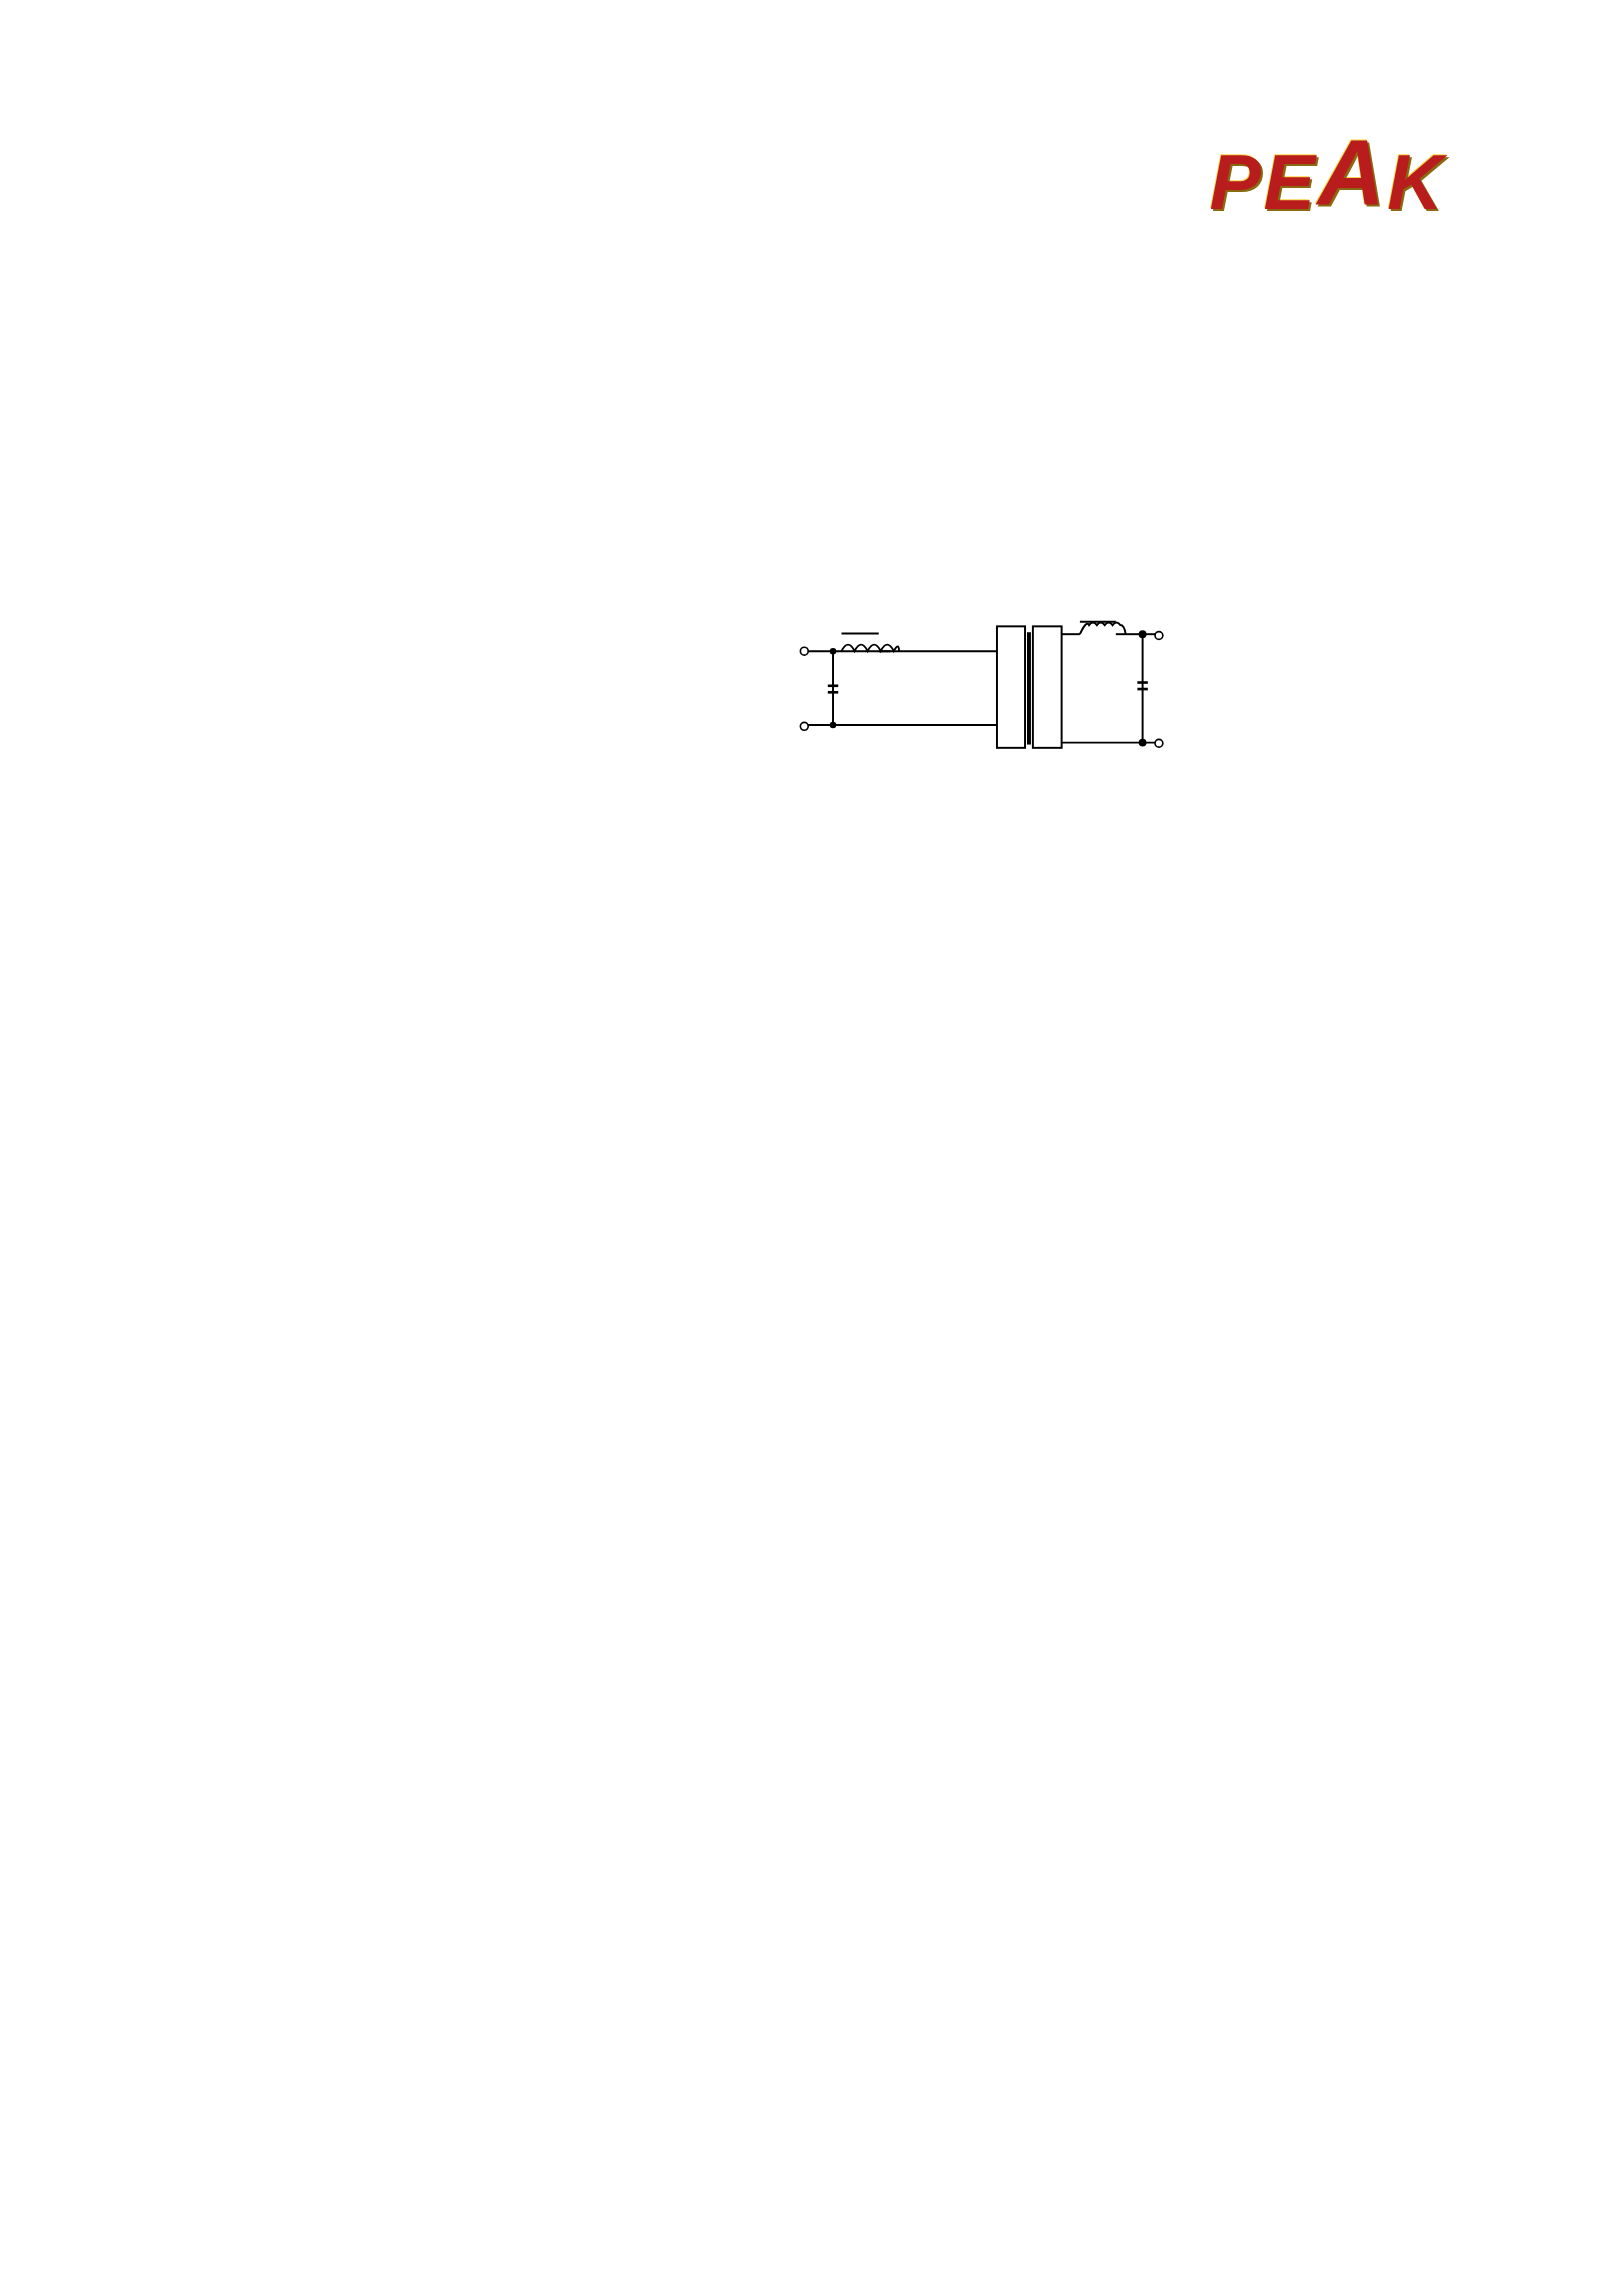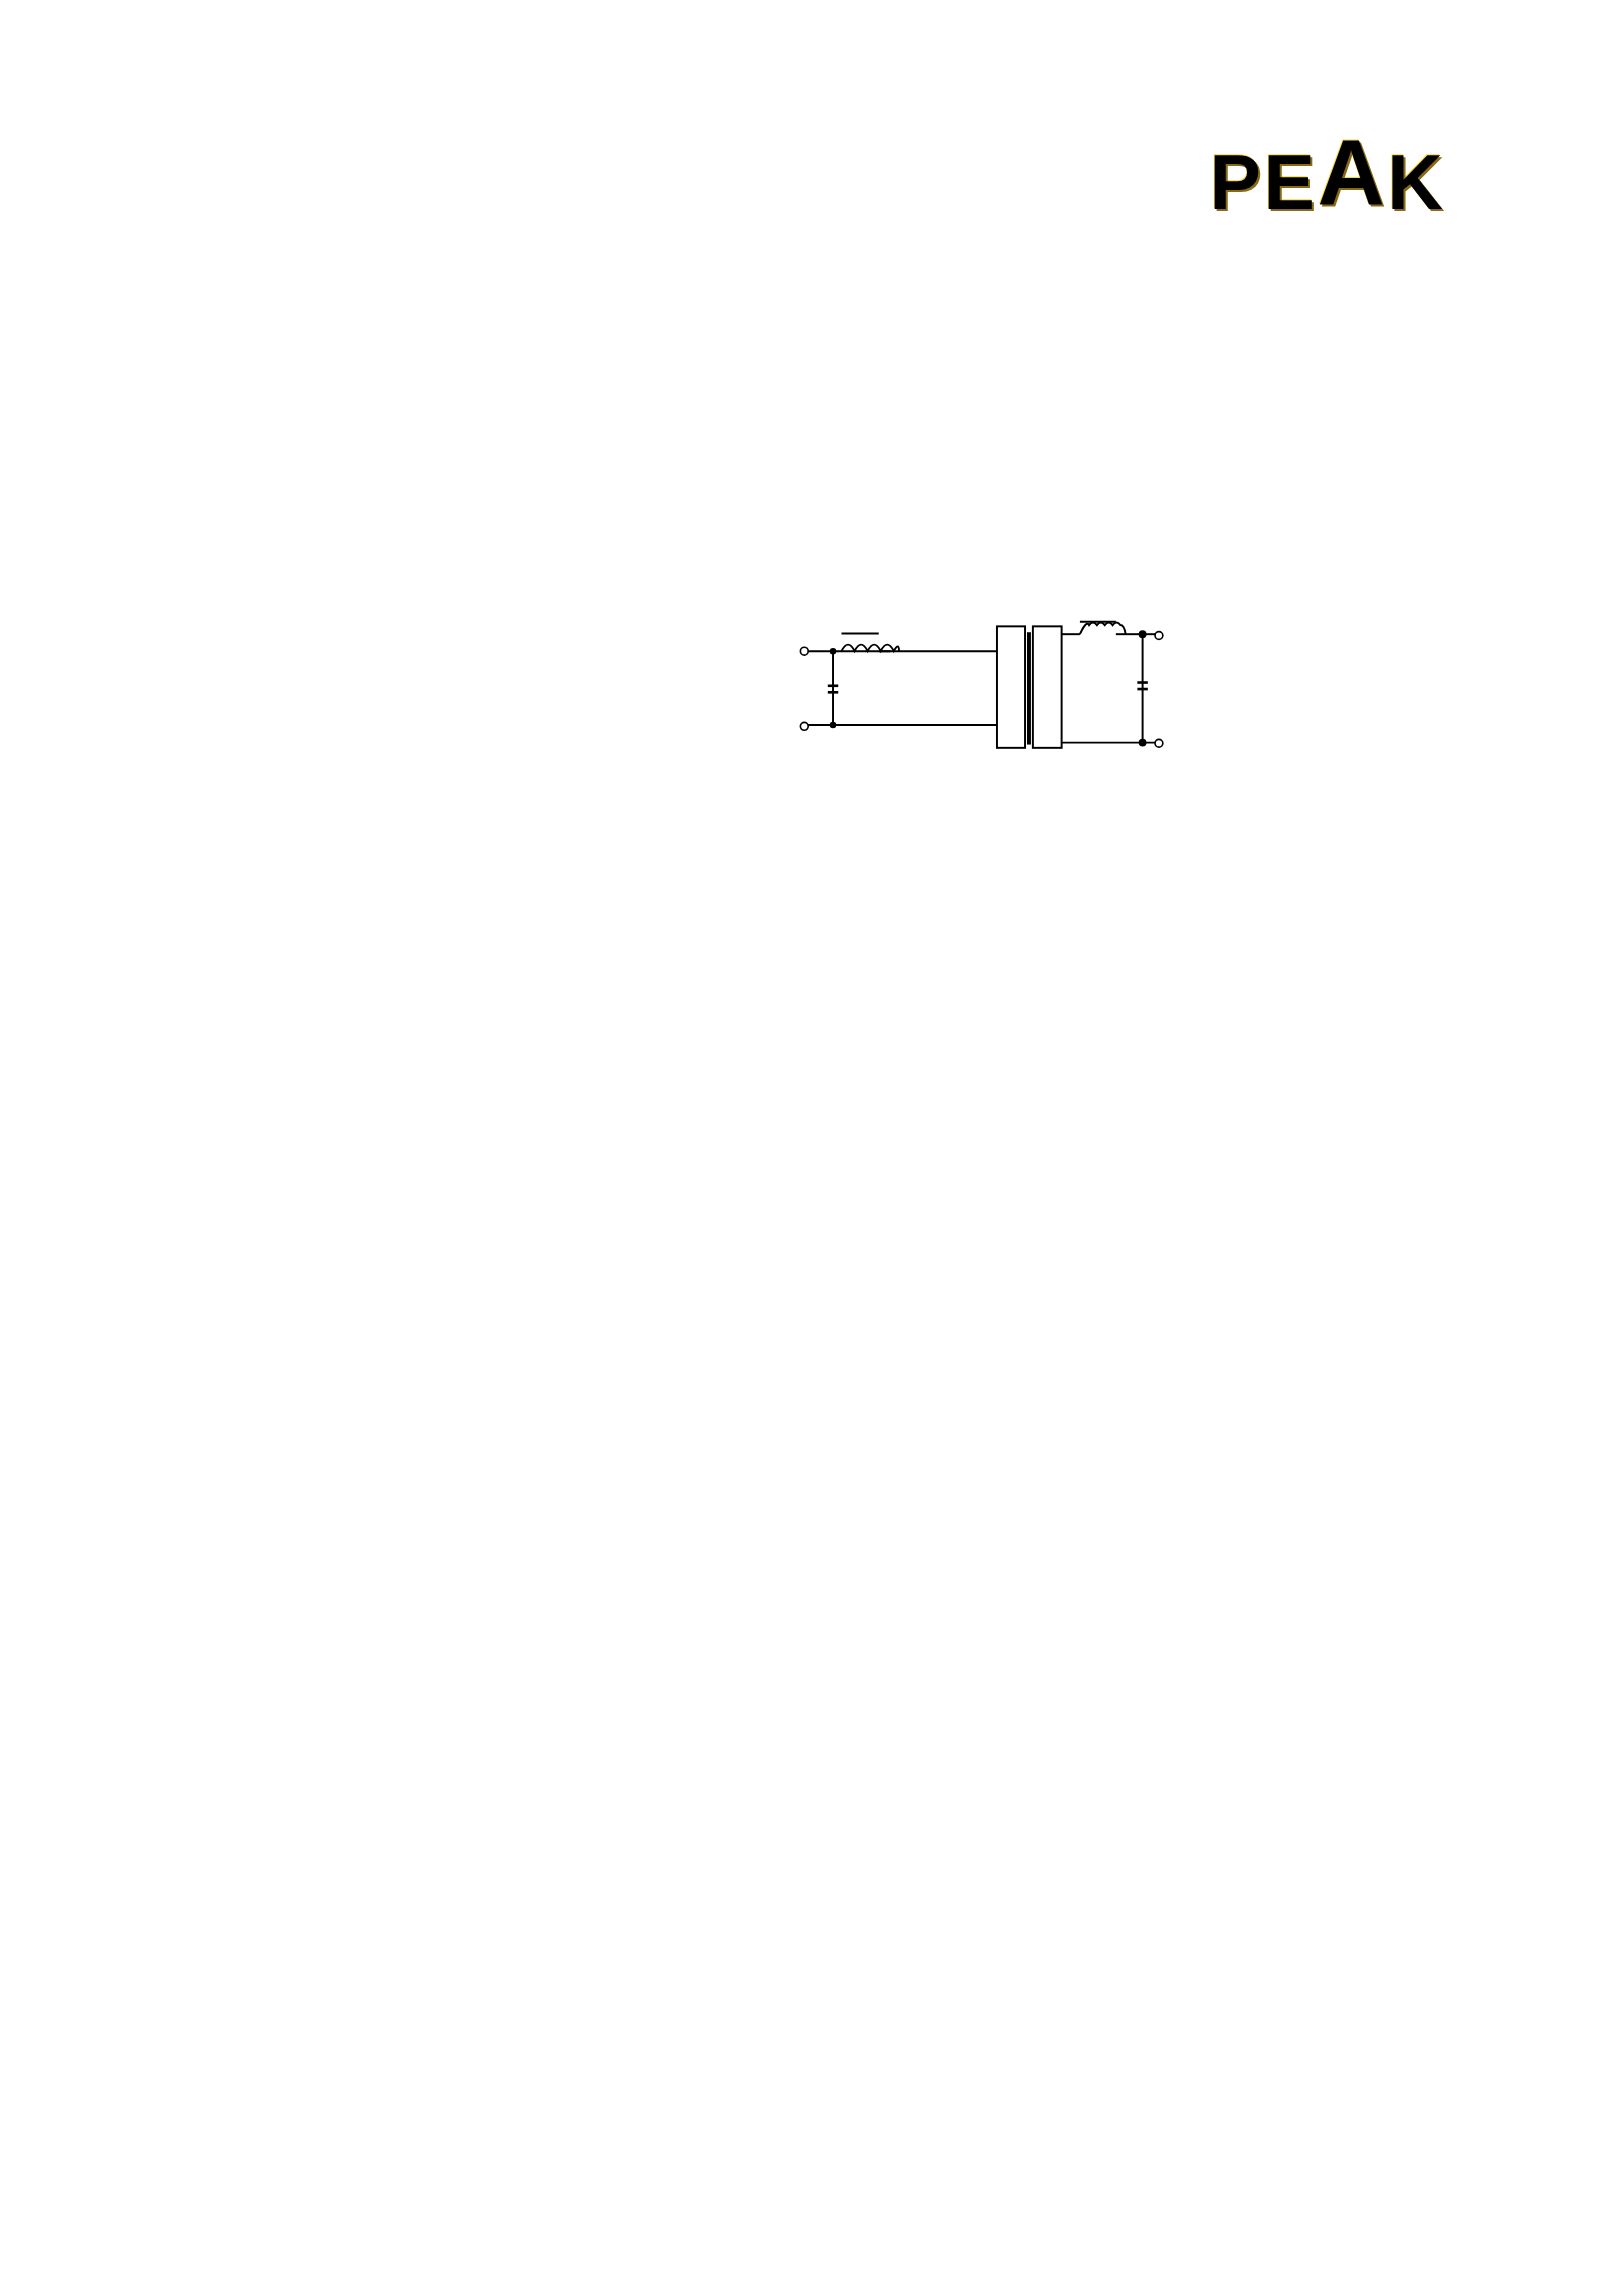--- a/index.html
+++ b/index.html
@@ -2,22 +2,22 @@
 <html style="font-size:10.5px"><head>
 <meta charset="utf-8">
 <style>
   html, body { margin: 0; padding: 0; background: #ffffff; }
   body { width: 1622px; height: 2295px; position: relative; overflow: hidden;
          font-family: "Liberation Sans", sans-serif; color: #000; }
   .abs { position: absolute; }
   .title { left: 194px; top: 190px; font-size: 55px; font-weight: bold; letter-spacing: -0.7px; }
   .logo { left: 1203px; top: 131px; width: 275px; height: 111px; }
   .logo-peak { position: absolute; left: 6.5px; top: 0px; font-size: 77px; font-weight: bold;
-               color: #000000; letter-spacing: 2.6px;
-               text-shadow: 2px 2px 0 #8a6a10, -0.7px -0.7px 0 #f8d84a; line-height: 1; }
+               color: #b91c1c; letter-spacing: 2.6px;
+               text-shadow: 2px 2px 0 #8a6a10, -0.7px -0.7px 0 #f8d84a; line-height: 1; font-style: italic; }
   .logo-peak .big { font-size: 93px; position: relative; top: -5.2px; }
   .logo-elec { position: absolute; left: 69px; top: 72px; font-size: 30px; font-weight: bold;
                color: #a98c14; text-shadow: 1.3px 1.3px 0 #6a5a08; letter-spacing: 0.7px; }
   .h { font-size: 31px; font-weight: bold; line-height: 37px; }
   .p { font-size: 31px; line-height: 38px; }
   .p b { font-weight: bold; }
   .sec1 { left: 194px; top: 293px; width: 1283px; }
   .sec2 { left: 194px; top: 559px; width: 563px; }
 
   svg text { font-family: "Liberation Sans", sans-serif; }

